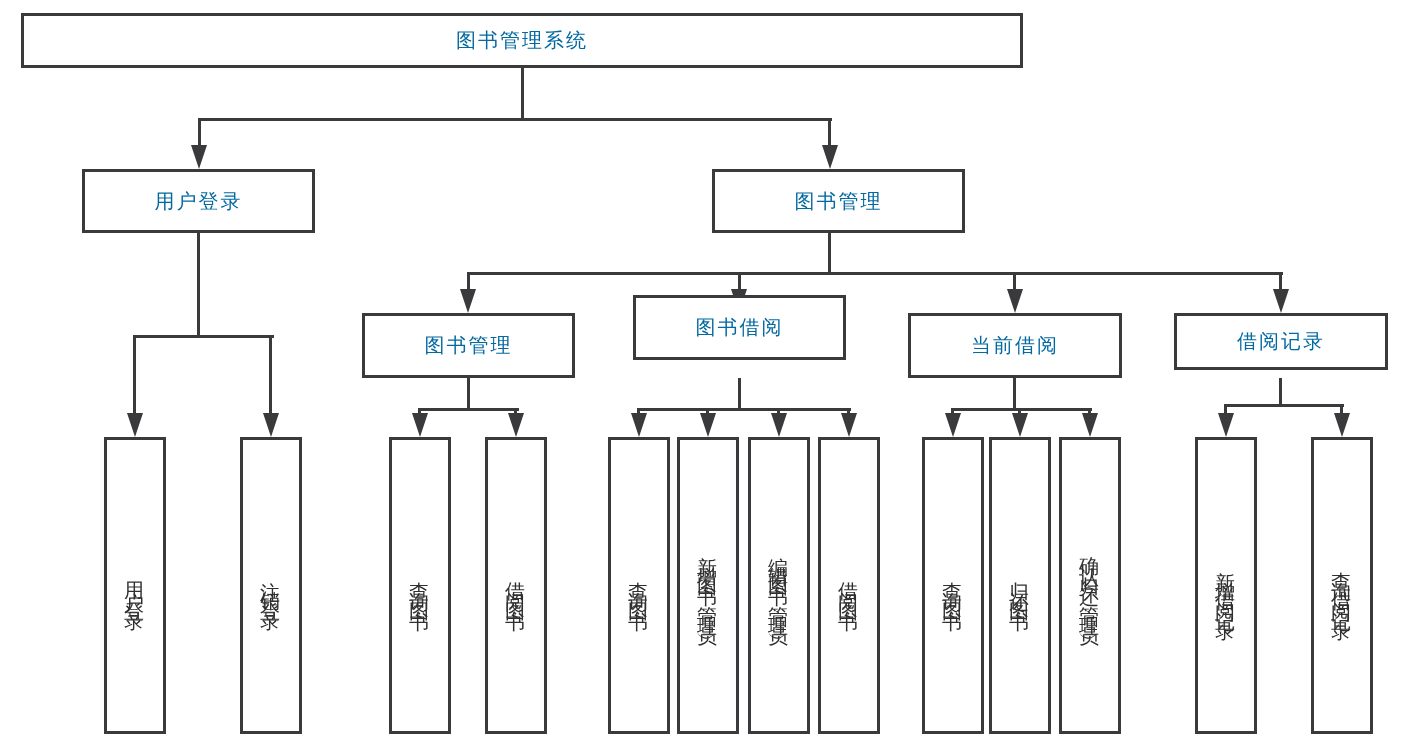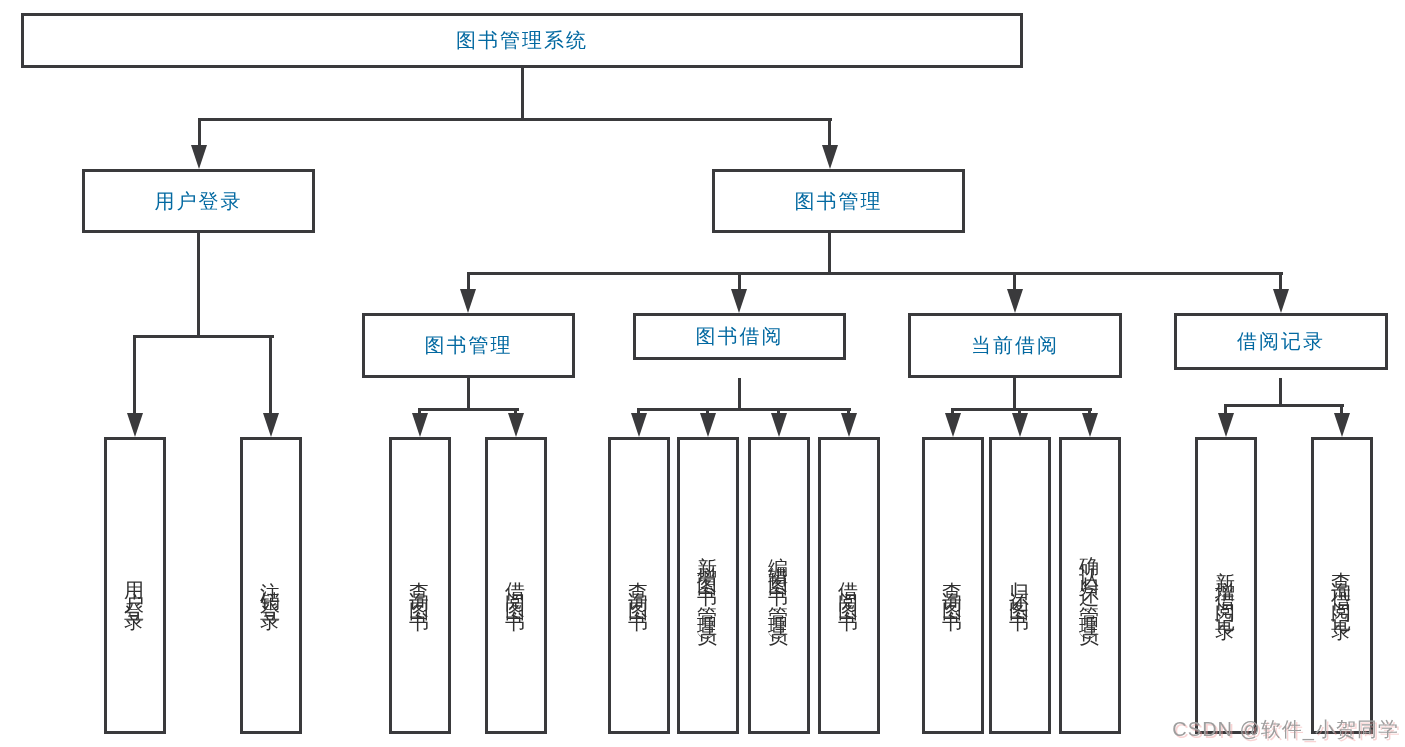--- a/index.html
+++ b/index.html
@@ -95,21 +95,21 @@
   <div class="line" style="left:738px;top:272px;width:3px;height:20px;"></div>
   <div class="arrow" style="left:731px;top:289px;"></div>
   <div class="line" style="left:1013px;top:272px;width:3px;height:20px;"></div>
   <div class="arrow" style="left:1007px;top:289px;"></div>
   <div class="line" style="left:1279px;top:272px;width:3px;height:20px;"></div>
   <div class="arrow" style="left:1273px;top:289px;"></div>
 
   <div class="hbox" style="left:362px;top:313px;width:213px;height:65px;">
     <span>图书管理</span>
   </div>
-  <div class="hbox" style="left:633px;top:313px;width:213px;height:47px;">
+  <div class="hbox" style="left:633px;top:295px;width:213px;height:65px;">
     <span>图书借阅</span>
   </div>
   <div class="hbox" style="left:908px;top:313px;width:214px;height:65px;">
     <span>当前借阅</span>
   </div>
   <div class="hbox" style="left:1174px;top:313px;width:214px;height:57px;">
     <span>借阅记录</span>
   </div>
 
   <div class="line" style="left:467px;top:378px;width:3px;height:33px;"></div>
@@ -183,15 +183,14 @@
     <span>确认归还（管理员）</span>
   </div>
 
   <div class="vbox" style="left:1195px;">
     <span>新增借阅记录</span>
   </div>
   <div class="vbox" style="left:1311px;">
     <span>查询借阅记录</span>
   </div>
 
-  <div class="watermark">CSDN @软件_小贺同学</div>
 
 </div>
 
 </body></html>

